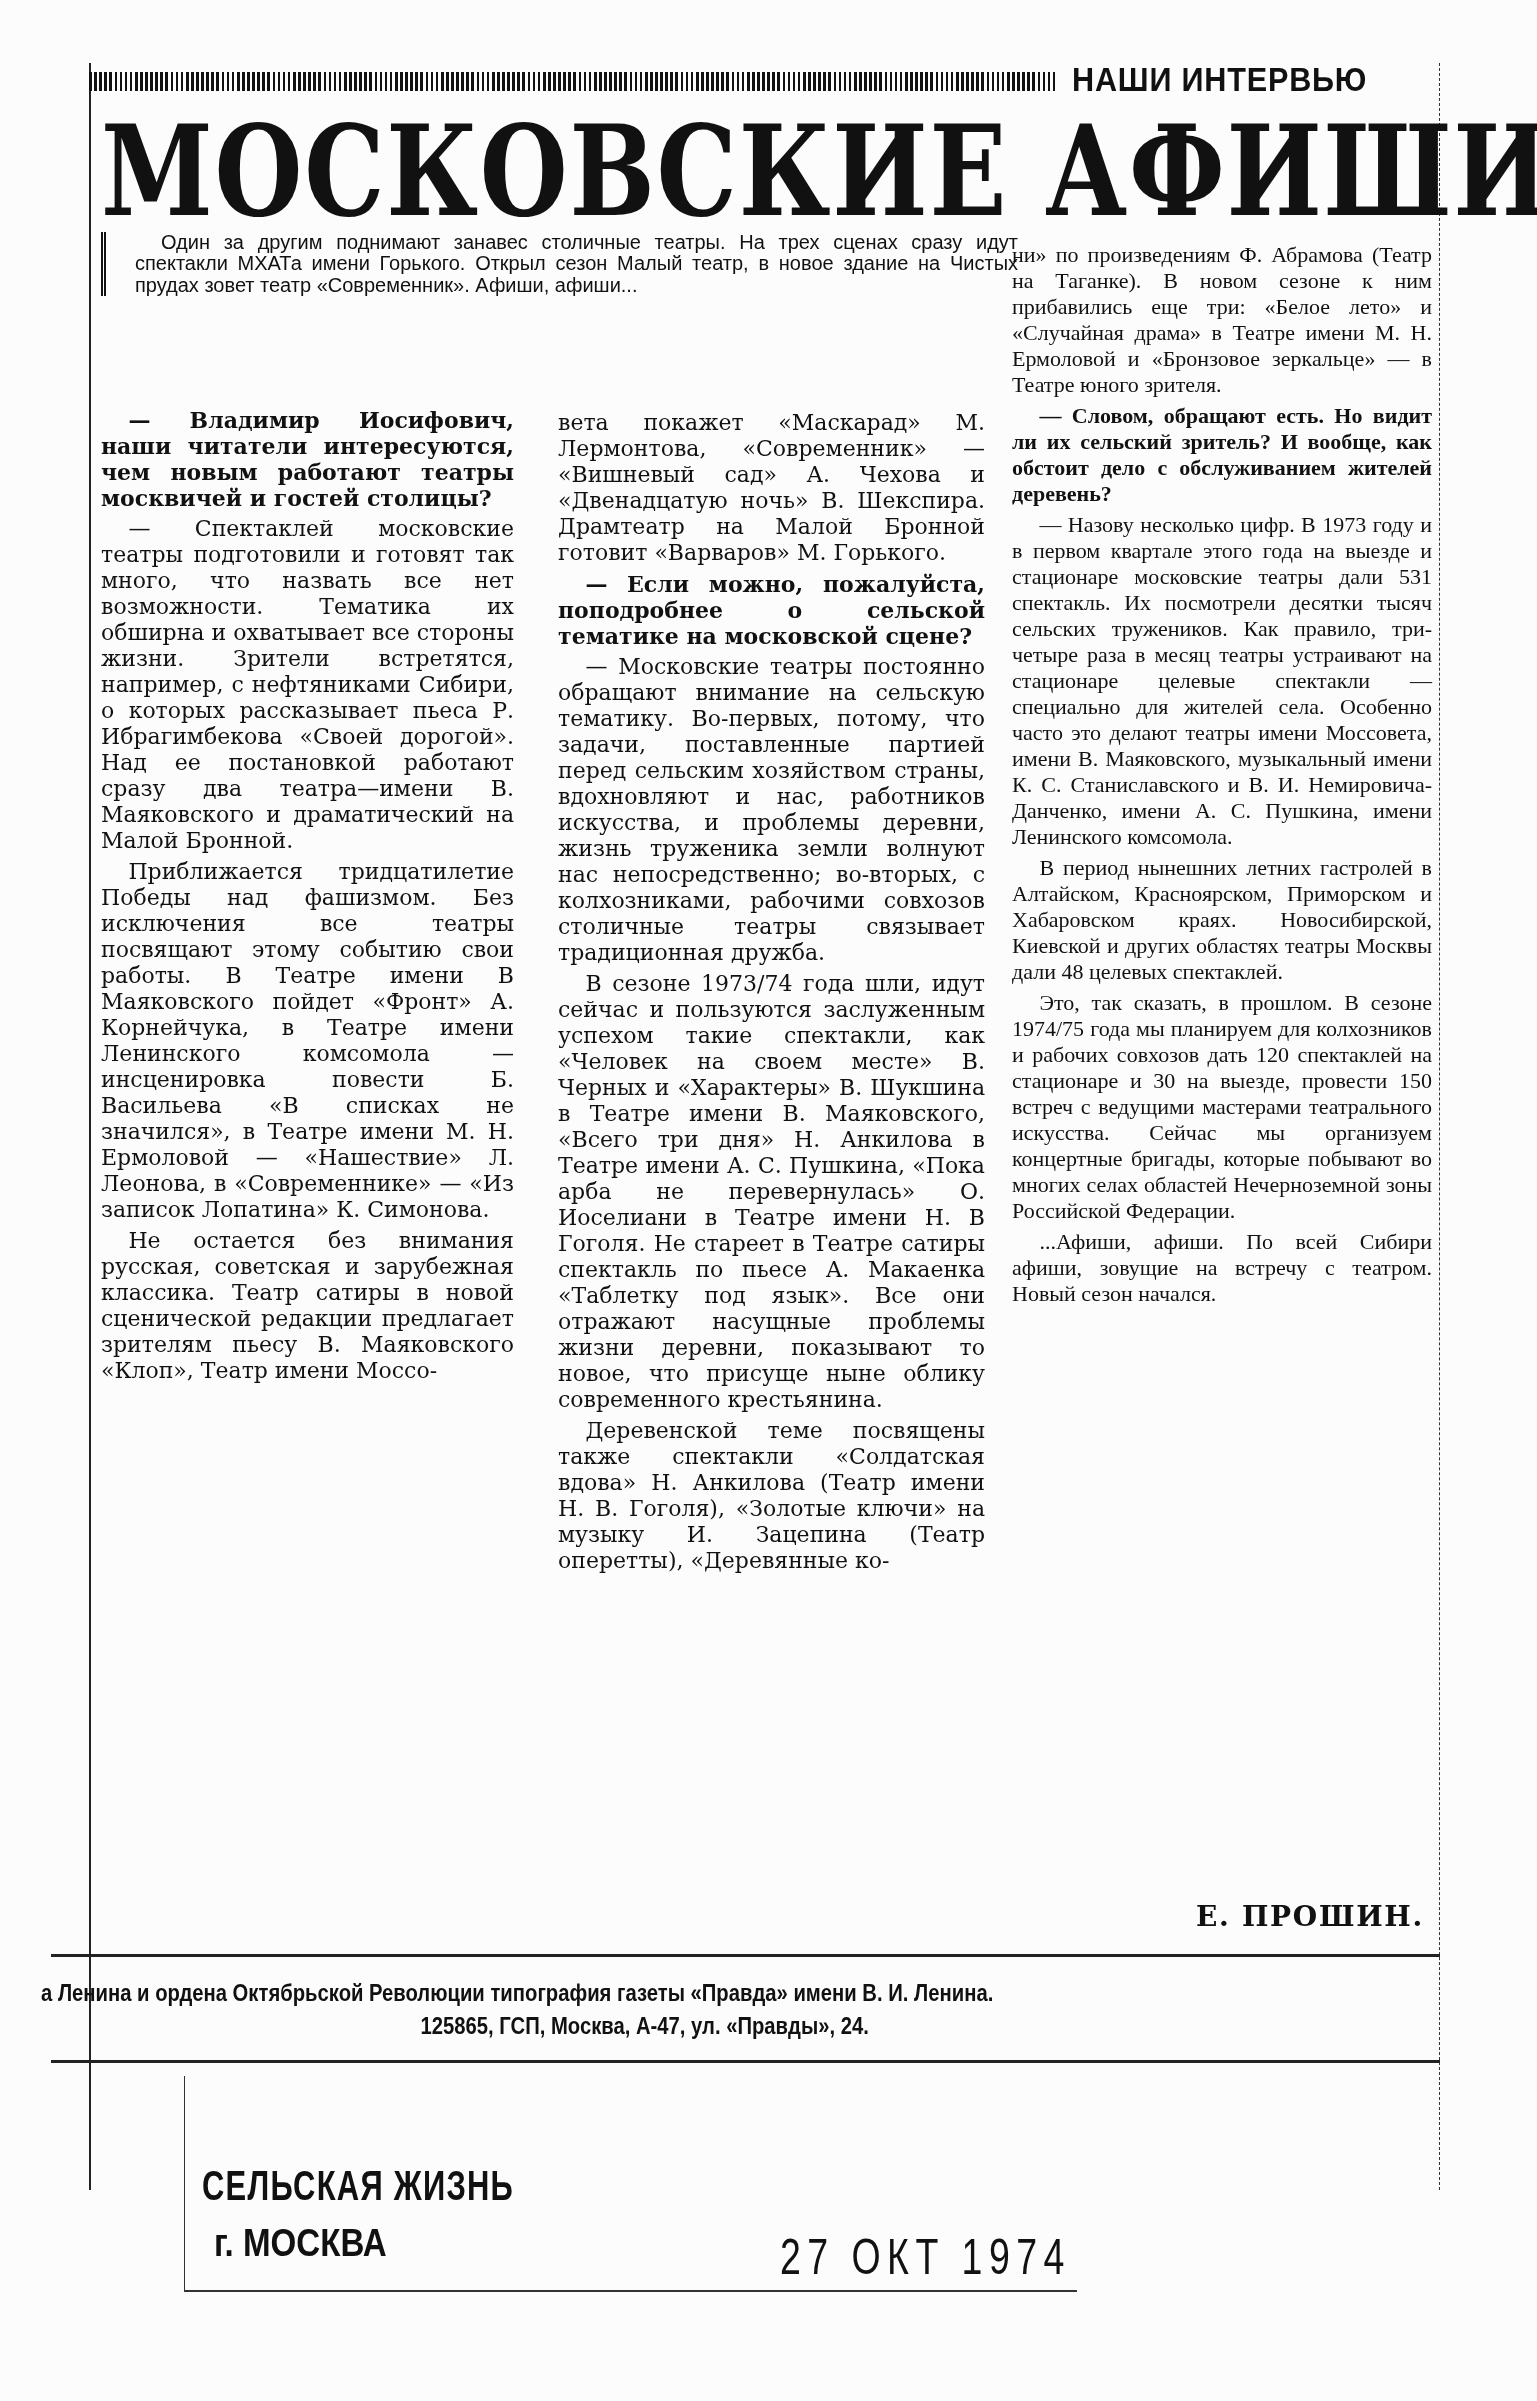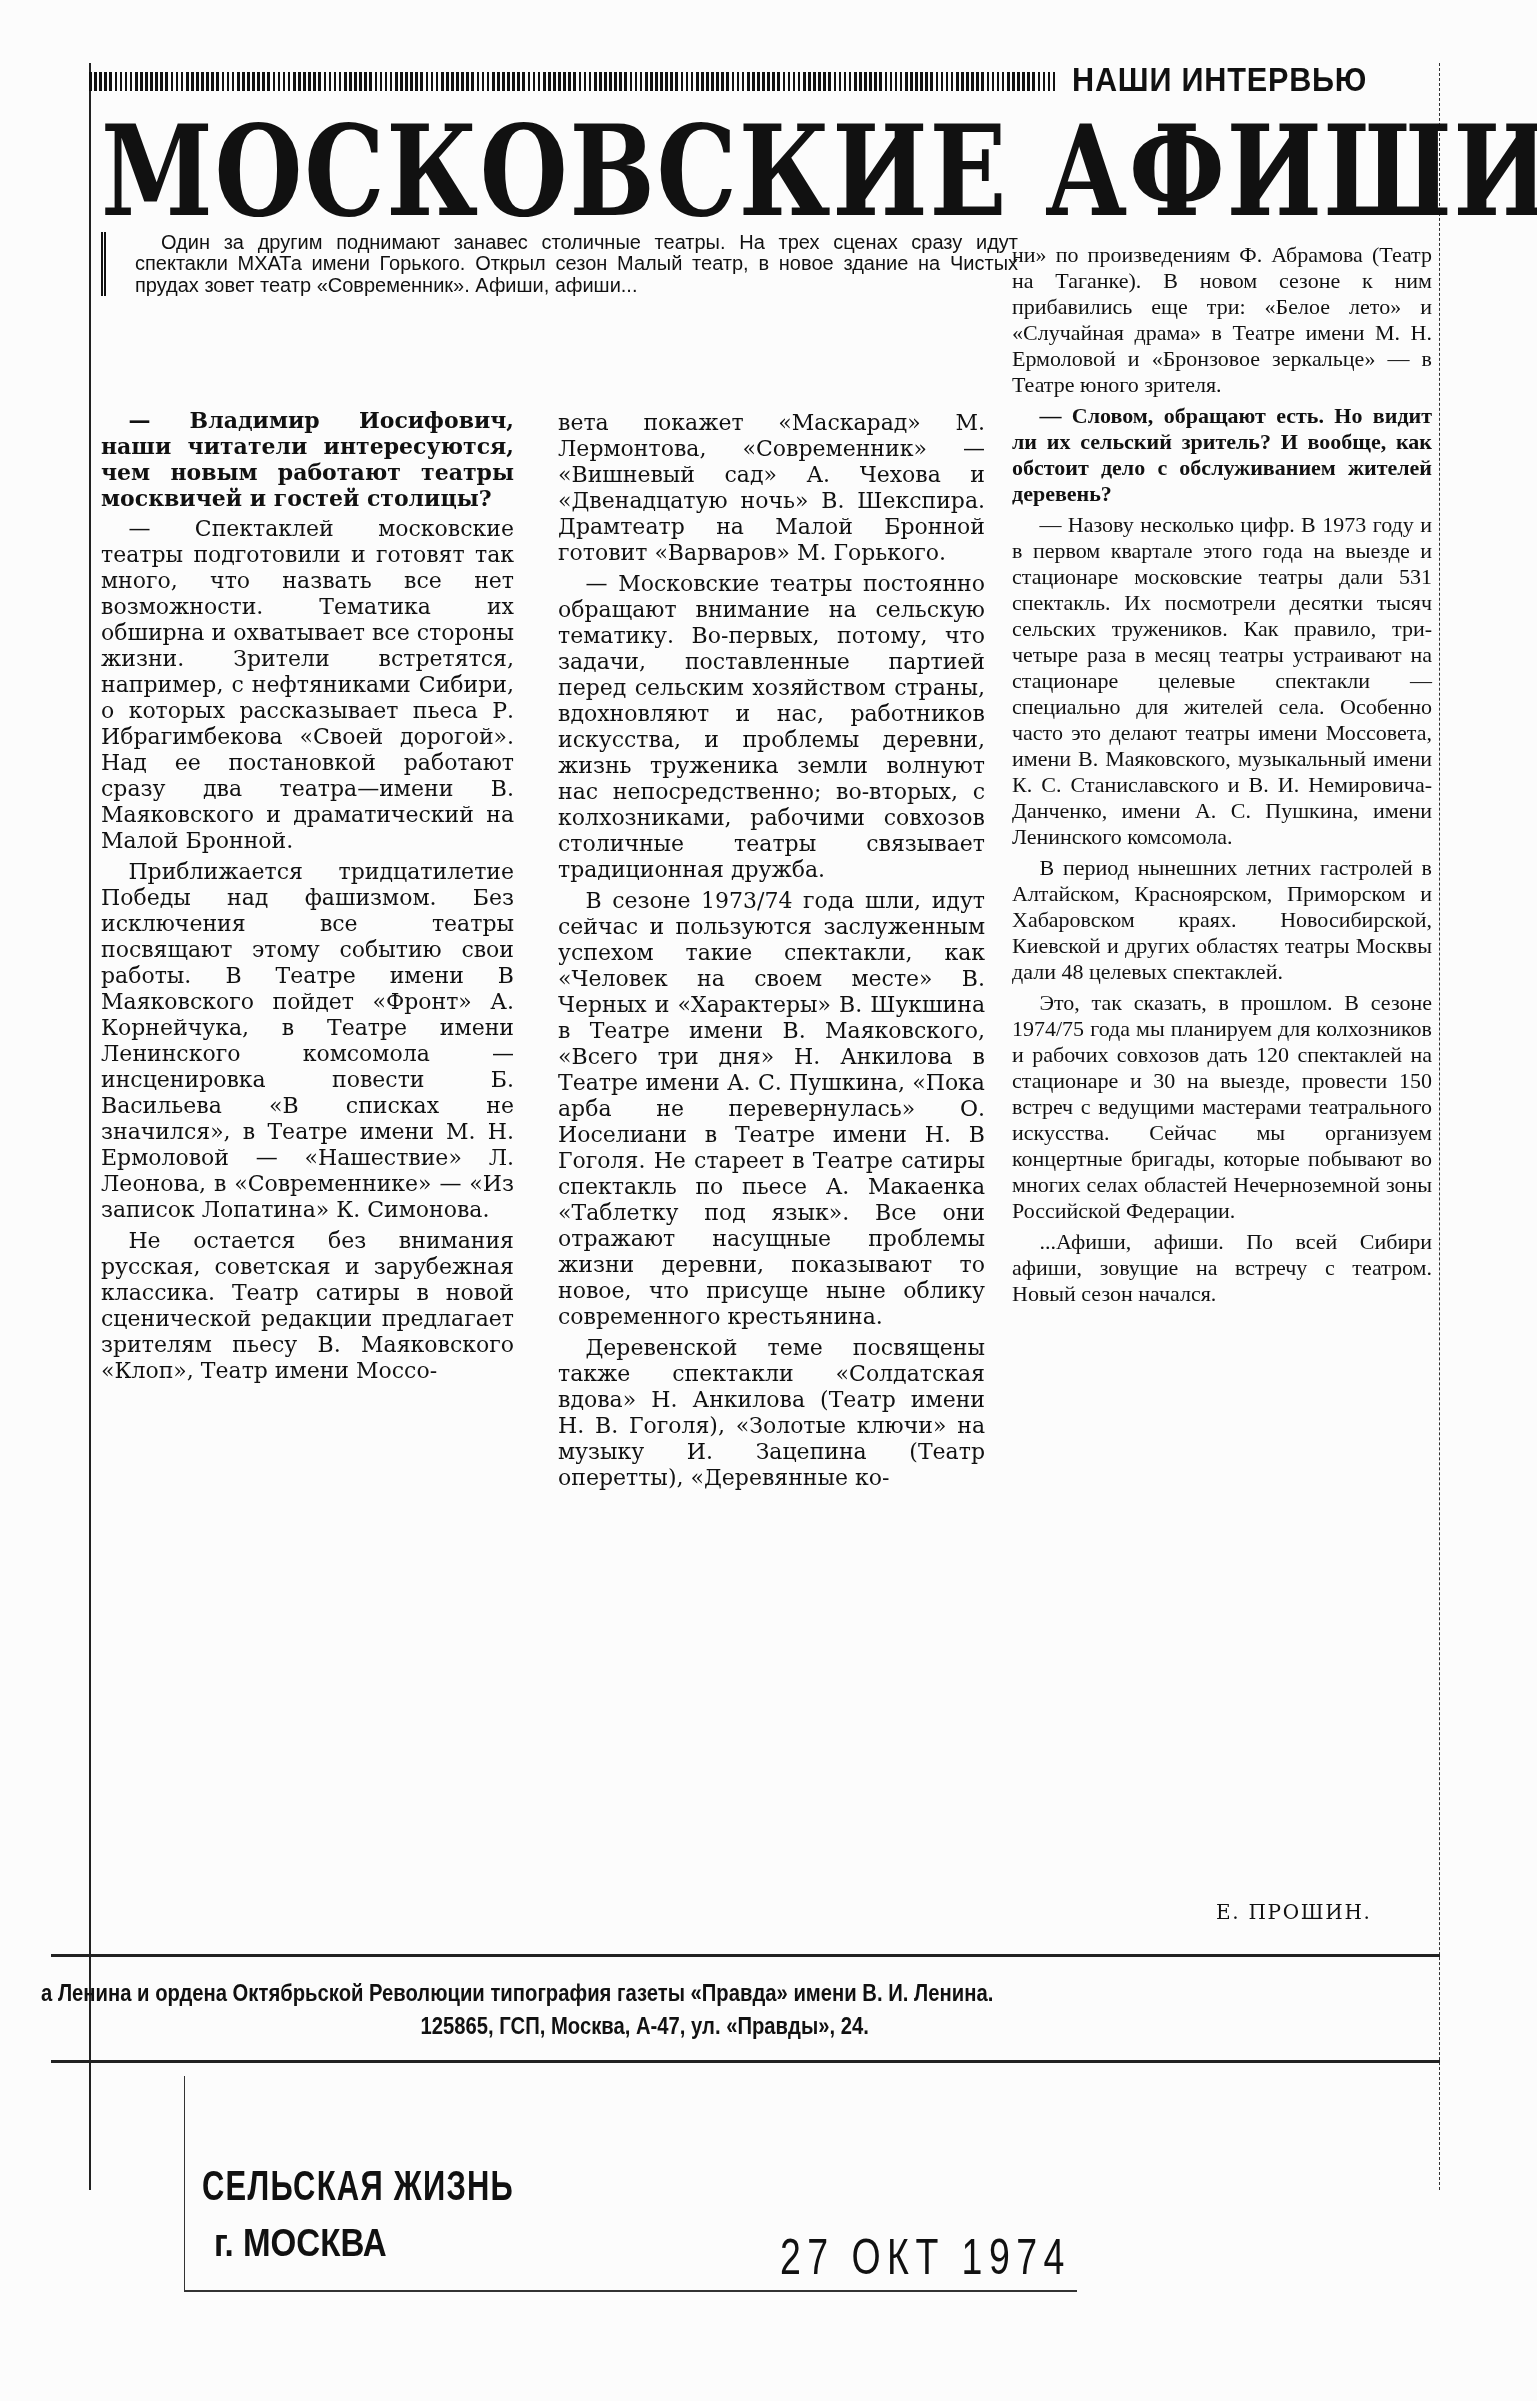--- a/index.html
+++ b/index.html
@@ -34,23 +34,22 @@
   .col {
     position: absolute; font-family: "DejaVu Serif", serif; font-size: 22px; line-height: 26px;
     text-align: justify; hyphens: manual;
   }
   .col p { margin: 0 0 5.1px 0; text-indent: 27.4px; }
   .col p.q { font-weight: bold; }
   #col1 { left: 101px; top: 407px; width: 413px; }
   #col2 { left: 558px; top: 410px; width: 427px; }
   #col3 { left: 1012px; top: 242px; width: 420px; font-family: Liberation Serif, serif; }
   .sign {
-    position: absolute; left: 1196px; top: 1900px; font-weight: normal; font-size: 20px;
+    position: absolute; left: 1196px; top: 1900px; font-weight: bold; font-size: 28px;
     letter-spacing: 1.7px;
-    margin-left: 20px;
   }
   .rule { position: absolute; left: 51px; width: 1389px; height: 3.4px; background: #222; }
   .imprint {
     position: absolute; left: 41px; top: 1977px; width: 1372px;
     font-family: "Liberation Sans", sans-serif; font-weight: bold; font-size: 23px; line-height: 33px;
     text-align: center; transform: scaleX(0.88); transform-origin: left;
   }
   .imprint div:first-child { text-align: left; }
   .stamp-box {
     position: absolute; left: 184px; top: 2076px; width: 892px; height: 214px;
@@ -84,20 +83,21 @@
 
 <div class="col" id="col1">
   <p class="q">— Владимир Иосифович, наши читатели интересуются, чем новым работают театры москвичей и гостей столицы?</p>
   <p>— Спектаклей московские театры подготовили и готовят так много, что назвать все нет возможности. Тематика их обширна и охватывает все стороны жизни. Зрители встретятся, например, с нефтяниками Сибири, о которых рассказывает пьеса Р. Ибрагимбекова «Своей дорогой». Над ее постановкой работают сразу два театра—имени В. Маяковского и драматический на Малой Бронной.</p>
   <p>Приближается тридцатилетие Победы над фашизмом. Без исключения все театры посвящают этому событию свои работы. В Театре имени В Маяковского пойдет «Фронт» А. Корнейчука, в Театре имени Ленинского комсомола — инсценировка повести Б. Васильева «В списках не значился», в Театре имени М. Н. Ермоловой — «Нашествие» Л. Леонова, в «Современнике» — «Из записок Лопатина» К. Симонова.</p>
   <p>Не остается без внимания русская, советская и зарубежная классика. Театр сатиры в новой сценической редакции предлагает зрителям пьесу В. Маяковского «Клоп», Театр имени Моссо-</p>
 </div>
 
 <div class="col" id="col2">
   <p style="text-indent:0">вета покажет «Маскарад» М. Лермонтова, «Современник» — «Вишневый сад» А. Чехова и «Двенадцатую ночь» В. Шекспира. Драмтеатр на Малой Бронной готовит «Варваров» М. Горького.</p>
+  <p class="q">— Если можно, пожалуйста, поподробнее о сельской тематике на московской сцене?</p>
   <p>— Московские театры постоянно обращают внимание на сельскую тематику. Во-первых, потому, что задачи, поставленные партией перед сельским хозяйством страны, вдохновляют и нас, работников искусства, и проблемы деревни, жизнь труженика земли волнуют нас непосредственно; во-вторых, с колхозниками, рабочими совхозов столичные театры связывает традиционная дружба.</p>
   <p>В сезоне 1973/74 года шли, идут сейчас и пользуются заслуженным успехом такие спектакли, как «Человек на своем месте» В. Черных и «Характеры» В. Шукшина в Театре имени В. Маяковского, «Всего три дня» Н. Анкилова в Театре имени А. С. Пушкина, «Пока арба не перевернулась» О. Иоселиани в Театре имени Н. В Гоголя. Не стареет в Театре сатиры спектакль по пьесе А. Макаенка «Таблетку под язык». Все они отражают насущные проблемы жизни деревни, показывают то новое, что присуще ныне облику современного крестьянина.</p>
   <p>Деревенской теме посвящены также спектакли «Солдатская вдова» Н. Анкилова (Театр имени Н. В. Гоголя), «Золотые ключи» на музыку И. Зацепина (Театр оперетты), «Деревянные ко-</p>
 </div>
 
 <div class="col" id="col3">
   <p style="text-indent:0">ни» по произведениям Ф. Абрамова (Театр на Таганке). В новом сезоне к ним прибавились еще три: «Белое лето» и «Случайная драма» в Театре имени М. Н. Ермоловой и «Бронзовое зеркальце» — в Театре юного зрителя.</p>
   <p class="q">— Словом, обращают есть. Но видит ли их сельский зритель? И вообще, как обстоит дело с обслуживанием жителей деревень?</p>
   <p>— Назову несколько цифр. В 1973 году и в первом квартале этого года на выезде и стационаре московские театры дали 531 спектакль. Их посмотрели десятки тысяч сельских тружеников. Как правило, три-четыре раза в месяц театры устраивают на стационаре целевые спектакли — специально для жителей села. Особенно часто это делают театры имени Моссовета, имени В. Маяковского, музыкальный имени К. С. Станиславского и В. И. Немировича-Данченко, имени А. С. Пушкина, имени Ленинского комсомола.</p>
   <p>В период нынешних летних гастролей в Алтайском, Красноярском, Приморском и Хабаровском краях. Новосибирской, Киевской и других областях театры Москвы дали 48 целевых спектаклей.</p>

